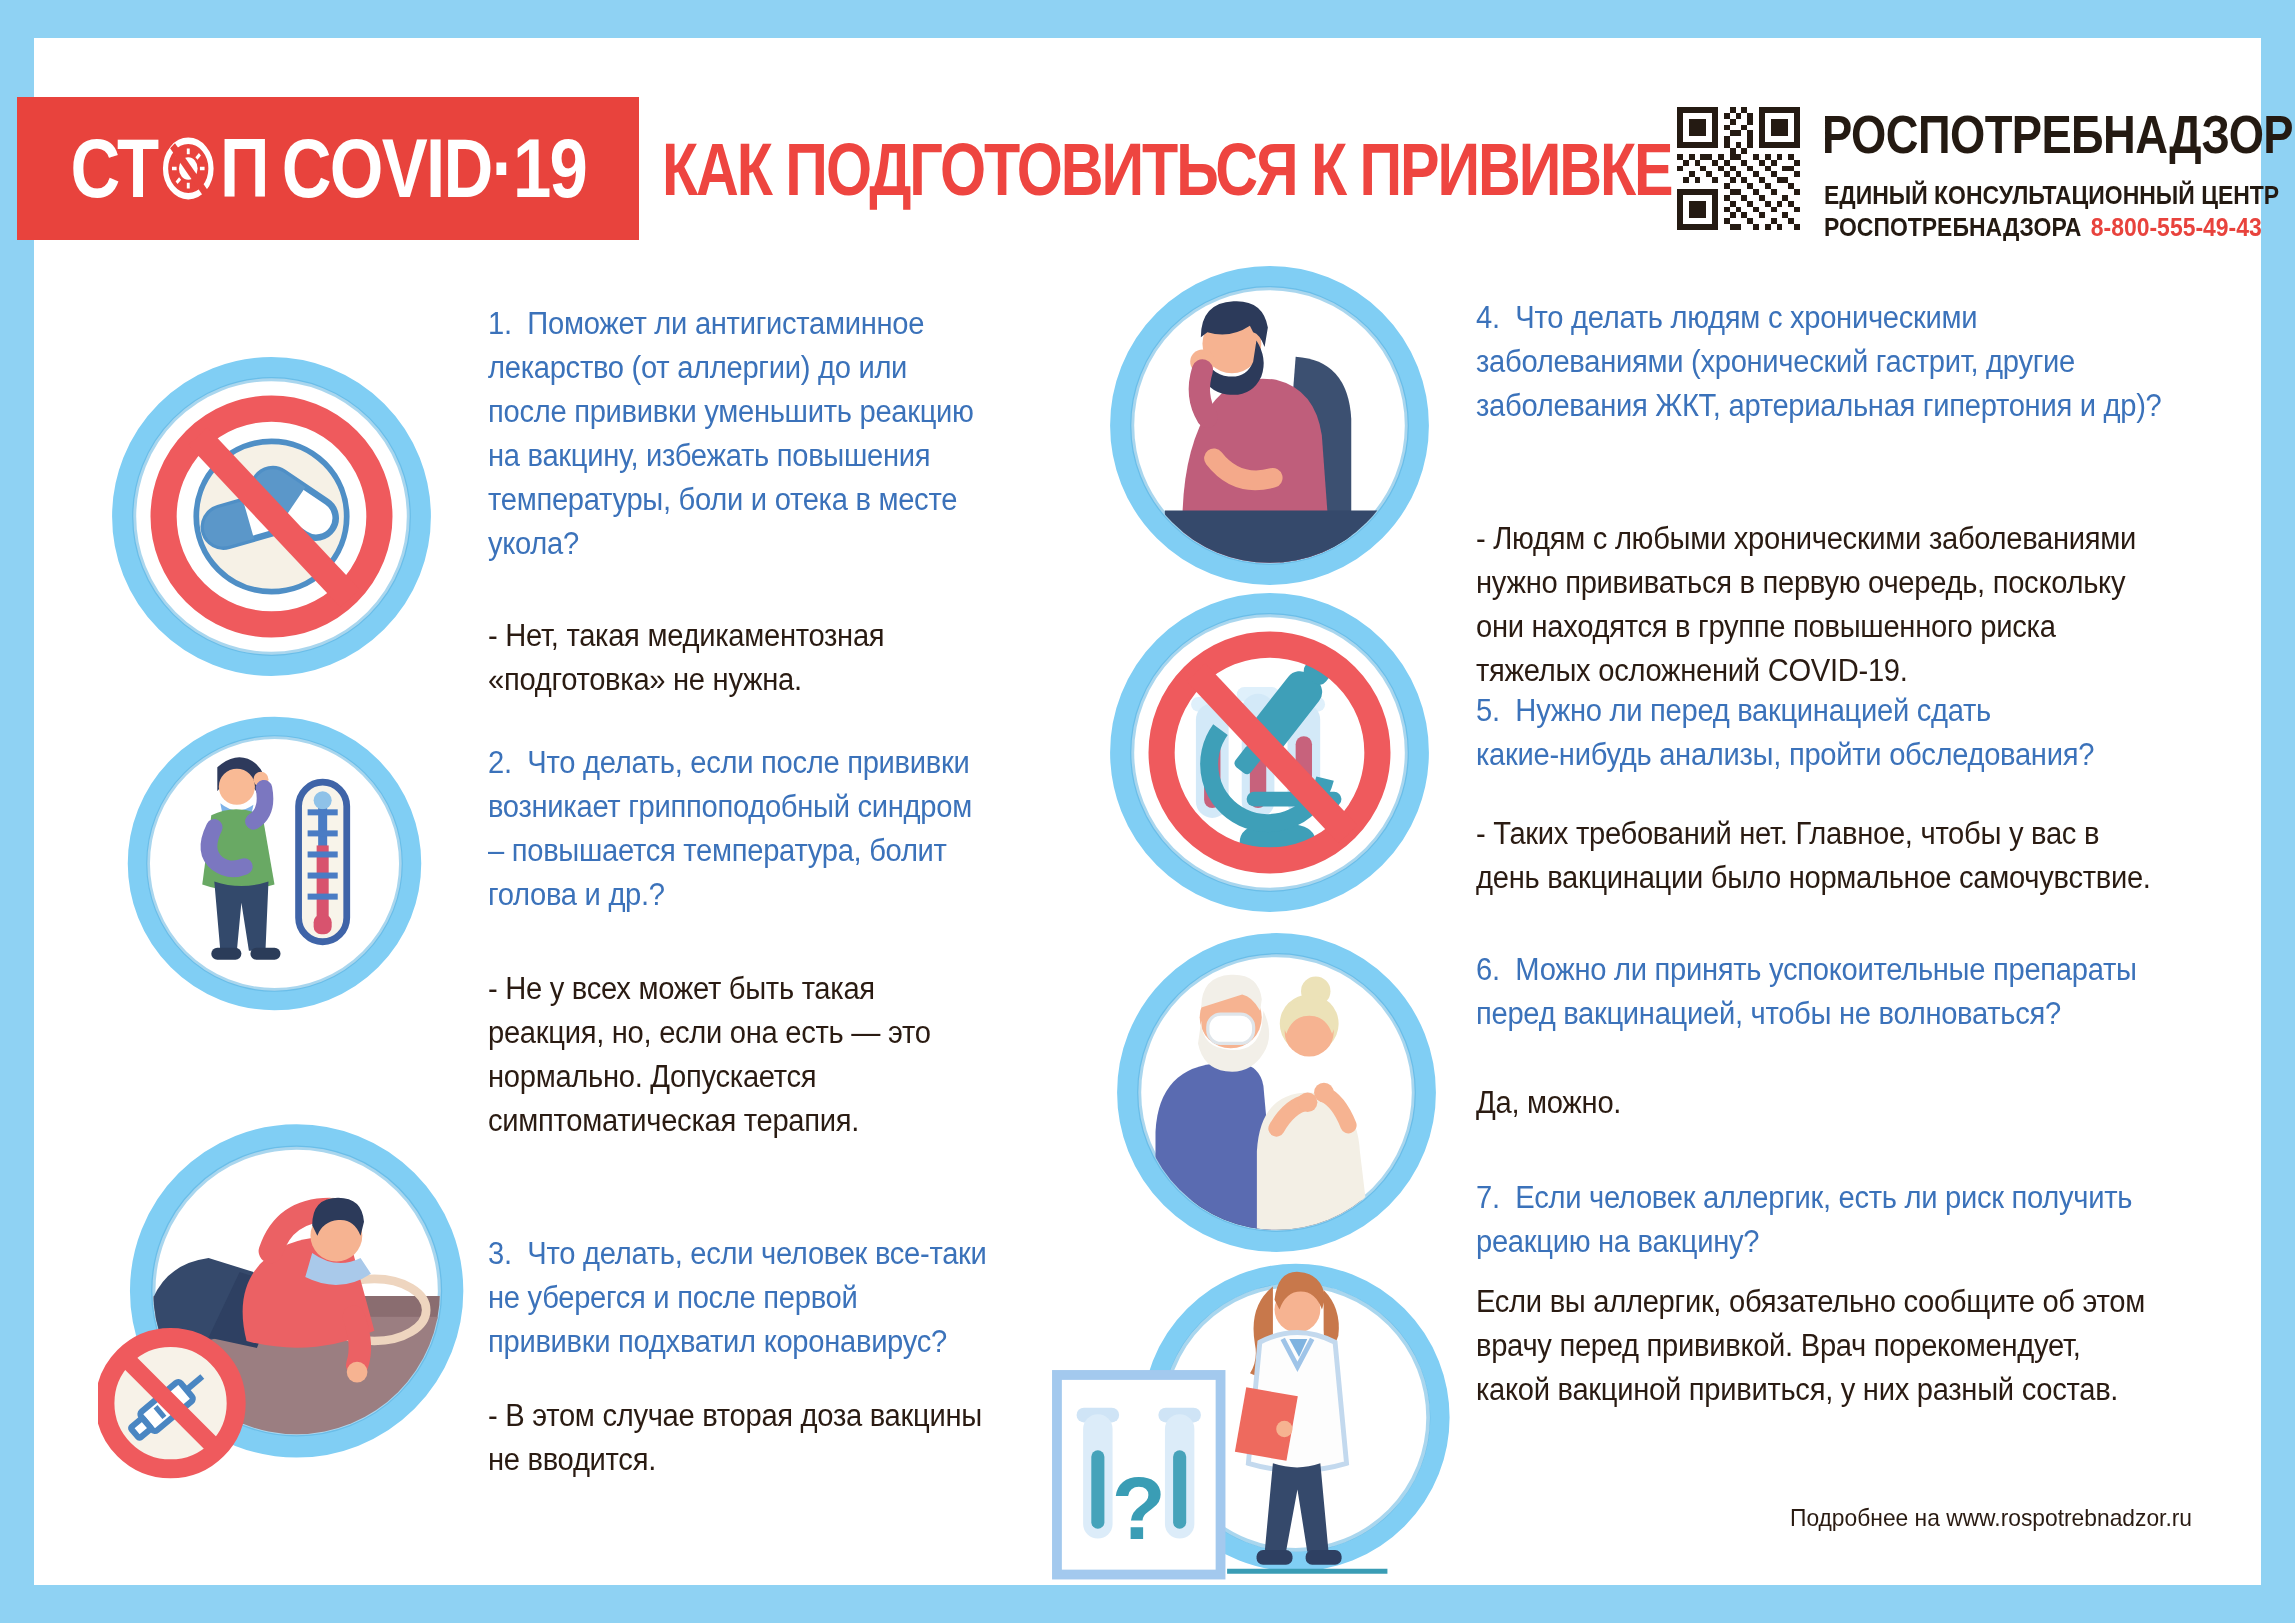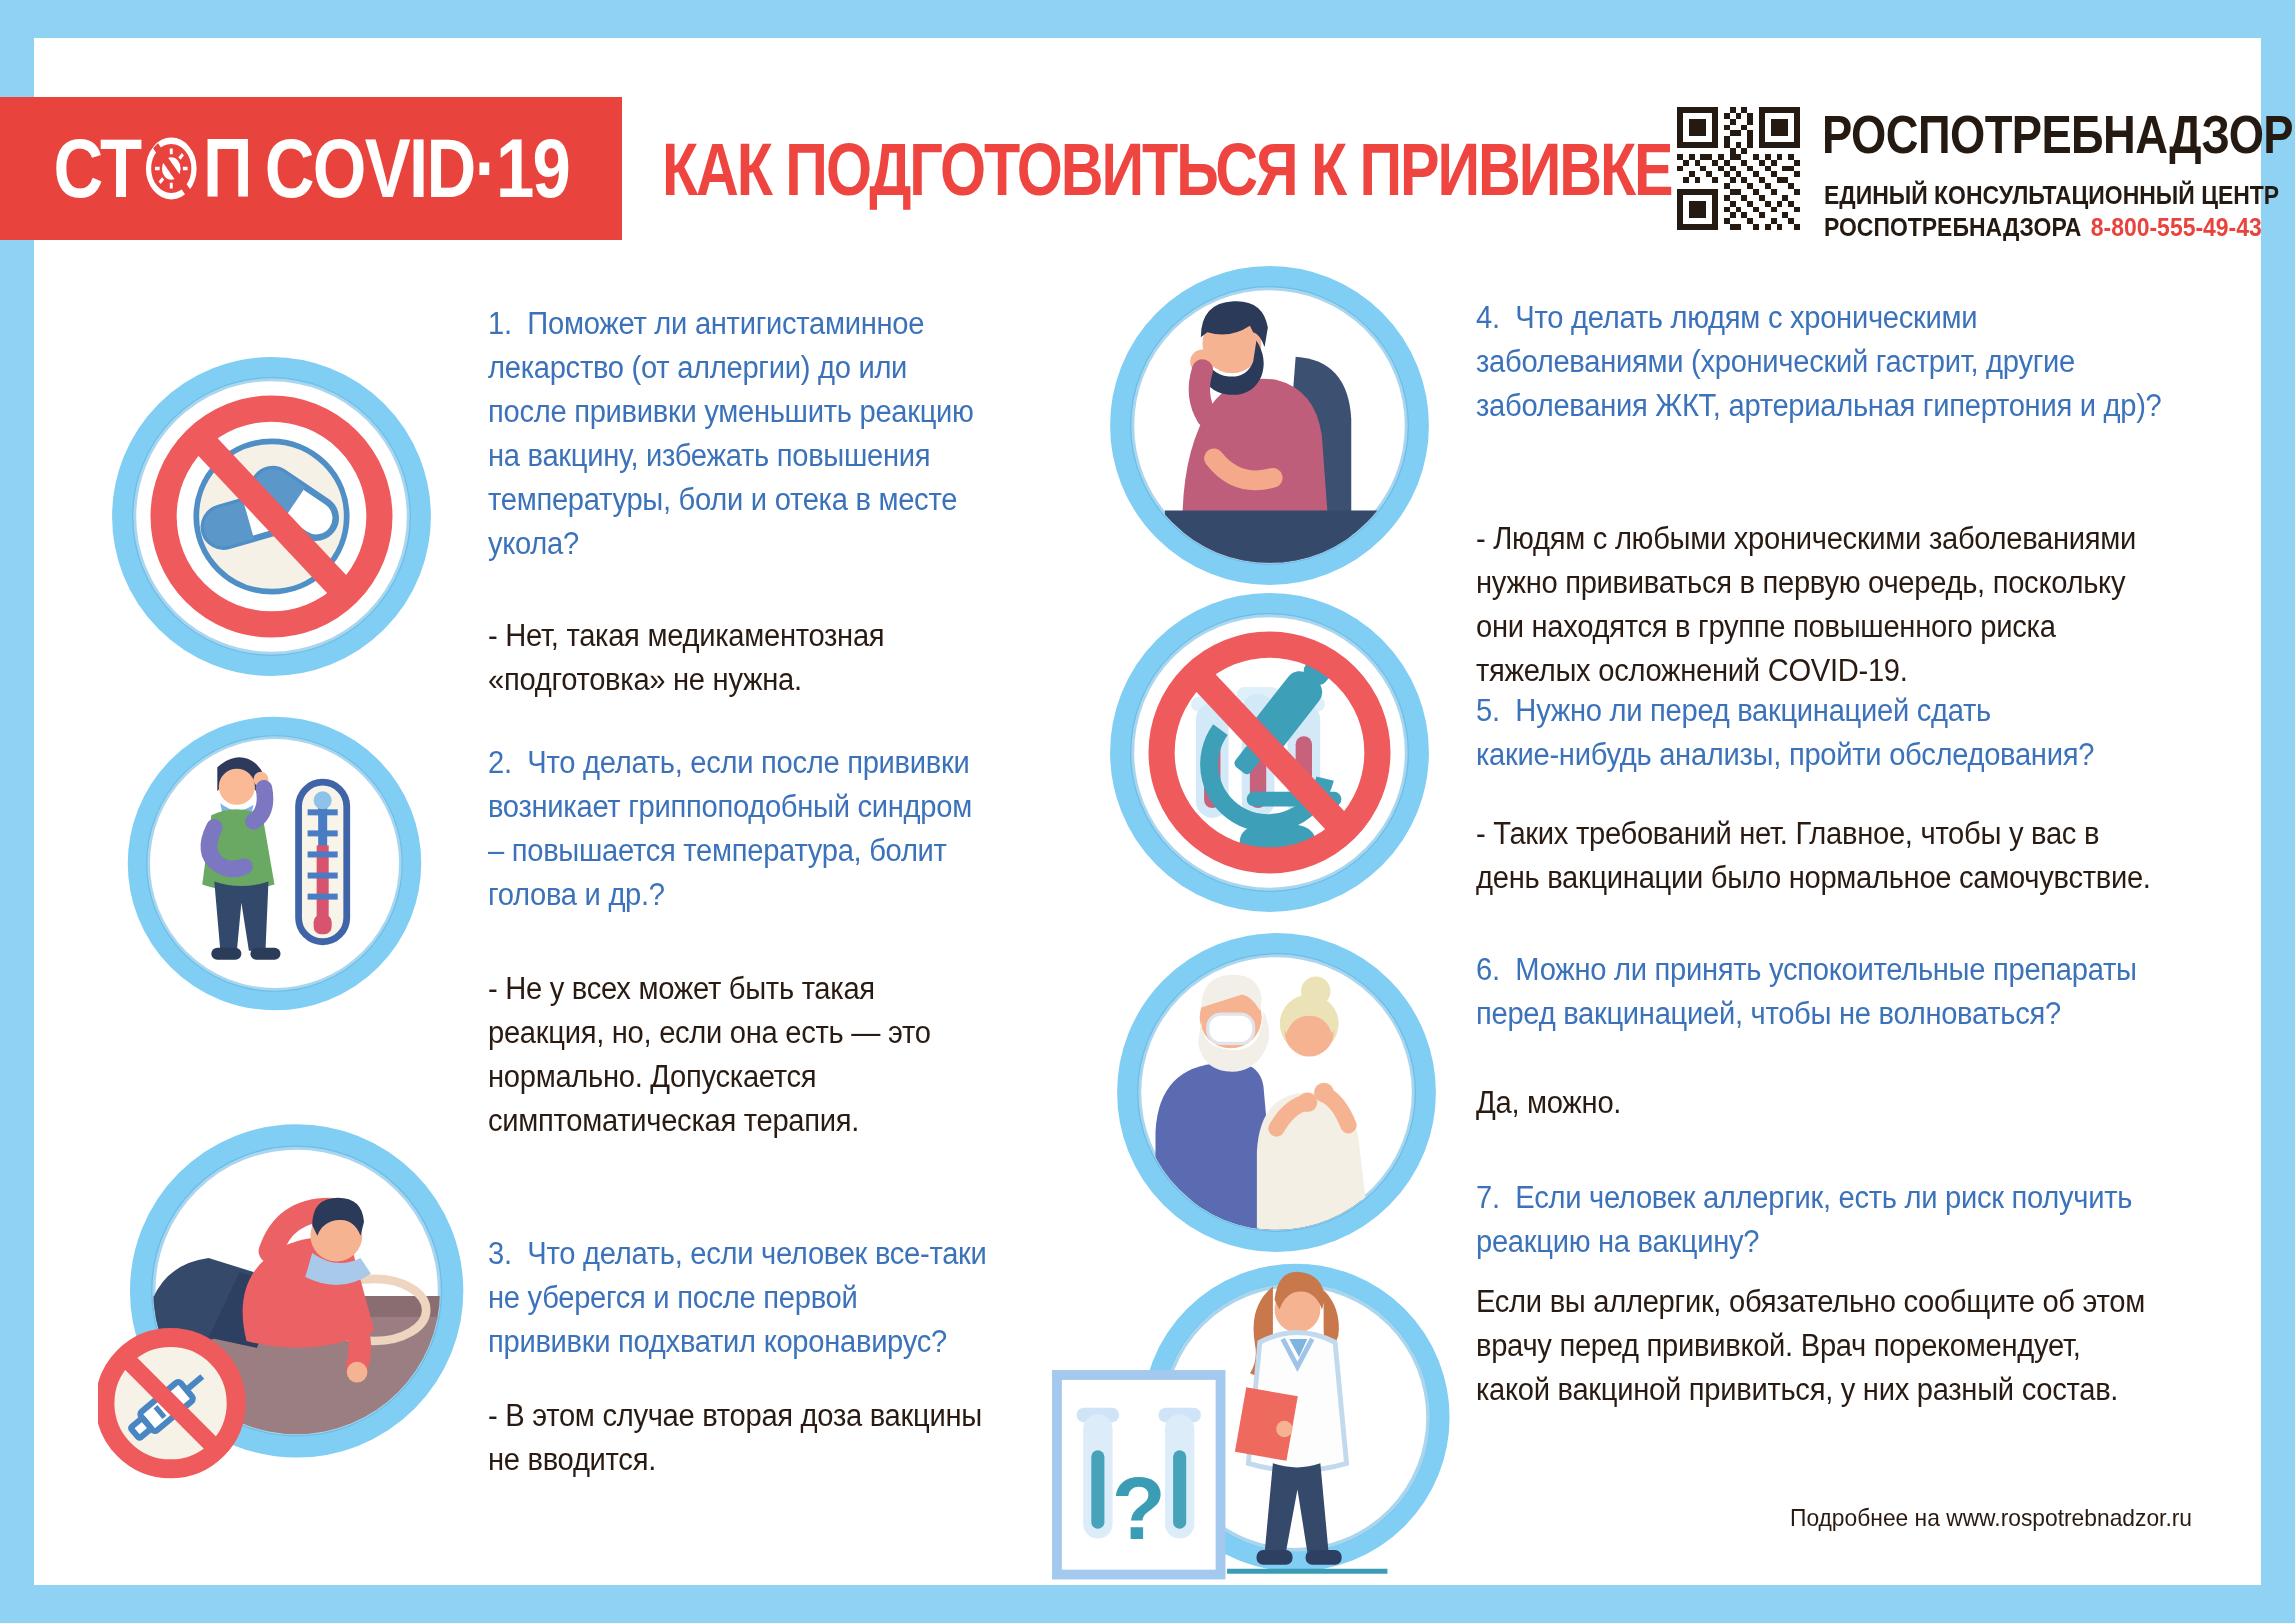--- a/index.html
+++ b/index.html
@@ -4,21 +4,21 @@
 <style>
   html,body{margin:0;padding:0;background:#555;}
   .poster{
     position:relative;width:2295px;height:1623px;overflow:hidden;
     background:#8fd2f3;font-family:"Liberation Sans",sans-serif;
   }
   .page{position:absolute;left:34px;top:38px;right:34px;bottom:38px;background:#ffffff;}
 
   
   .stop-banner{
-    position:absolute;left:0;top:97px;width:622px;height:143px;
+    position:absolute;left:17px;top:97px;width:622px;height:143px;
     background:#e8433d;display:flex;align-items:center;justify-content:center;
   }
   .stop-inner{display:flex;align-items:center;gap:2.6px;transform:scaleX(.82);}
   .stop-text{font-size:84px;font-weight:bold;color:#ffffff;letter-spacing:-2px;white-space:nowrap;}
   .virus-stop{width:71px;height:71px;flex:0 0 auto;}
   .title{
     position:absolute;left:662px;top:126px;font-size:75px;font-weight:bold;
     color:#ee4540;letter-spacing:-2.6px;white-space:nowrap;
     transform:scaleX(.79);transform-origin:left top;
   }

